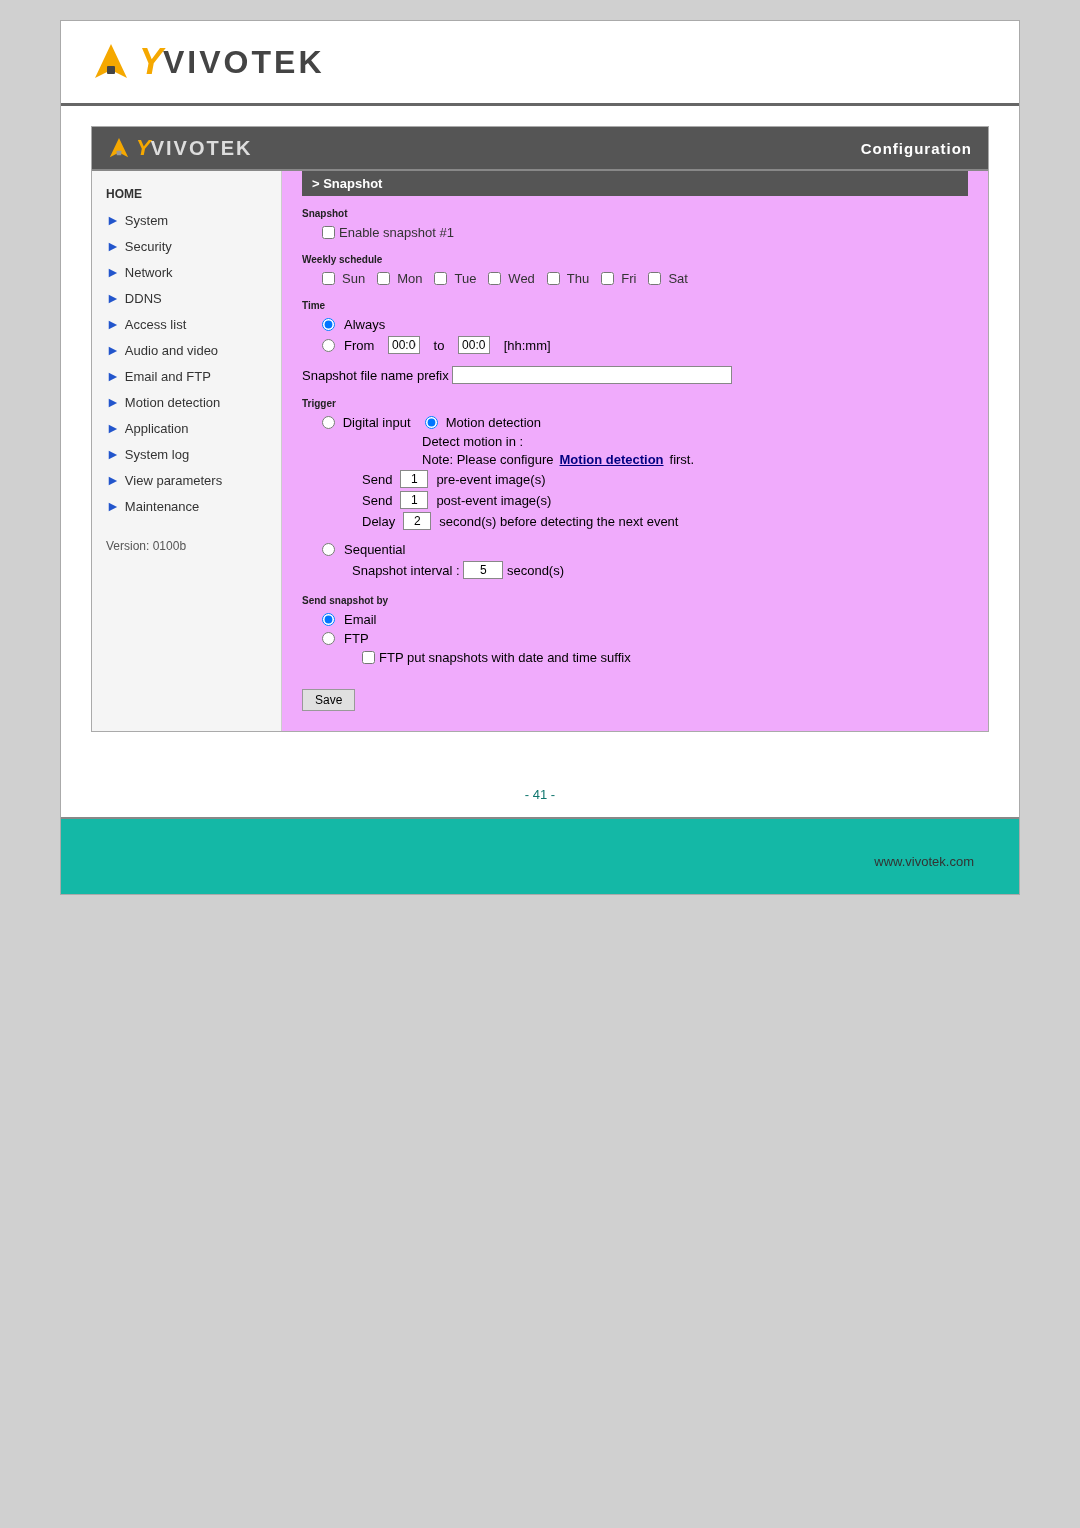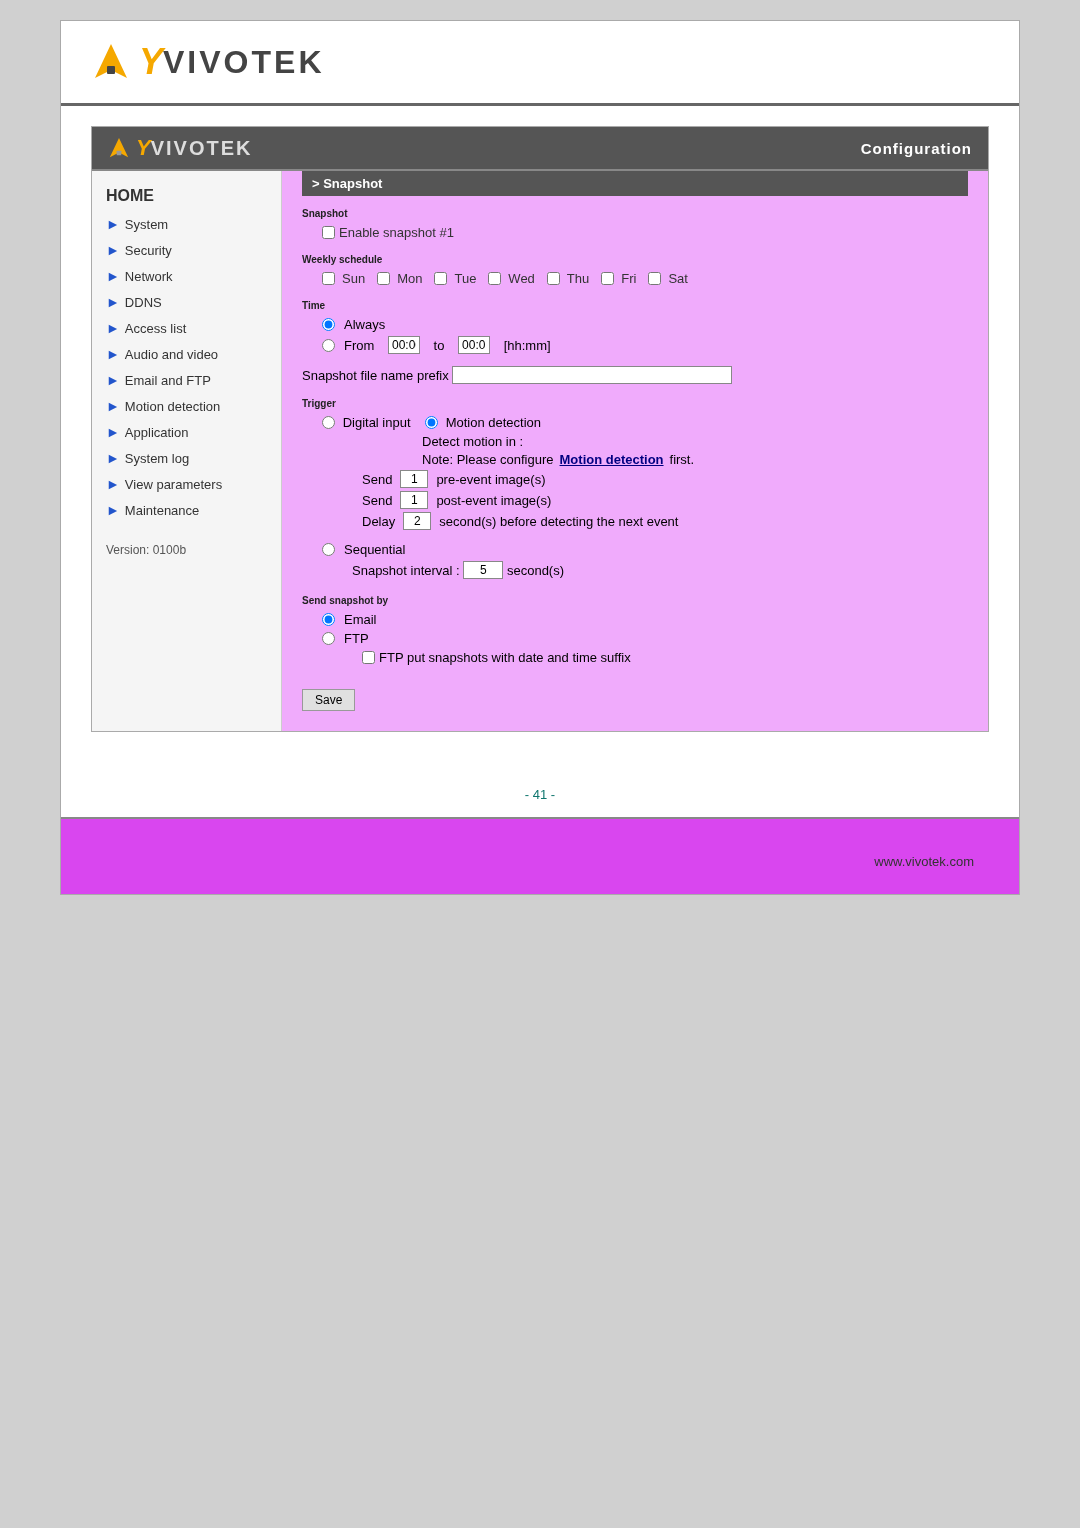--- a/index.html
+++ b/index.html
@@ -105,21 +105,21 @@
       width: 190px;
       min-width: 190px;
       background: #f5f5f5;
       border-right: 1px solid #ccc;
       padding: 10px 0;
     }
     .sidebar-home {
       padding: 6px 14px;
       font-weight: bold;
       color: #333;
-      font-size: 16px;
+      font-size: 12px;
     }
     .sidebar-item {
       display: flex;
       align-items: center;
       padding: 5px 14px;
       color: #333;
       font-size: 13px;
       cursor: pointer;
     }
     .sidebar-arrow {
@@ -251,21 +251,21 @@
       background: #e0e0e0;
       border: 1px solid #999;
       padding: 3px 12px;
       font-size: 12px;
       cursor: pointer;
       margin-top: 10px;
     }
 
     
     .footer-bar {
-      background: #d946ef;
+      background: #14b8a6;
       border-top: 2px solid #888;
       padding: 15px;
       text-align: center;
       color: #444;
       font-size: 13px;
     }
     .bottom-url {
       text-align: right;
       padding: 20px 30px 10px 0;
       color: #333;

